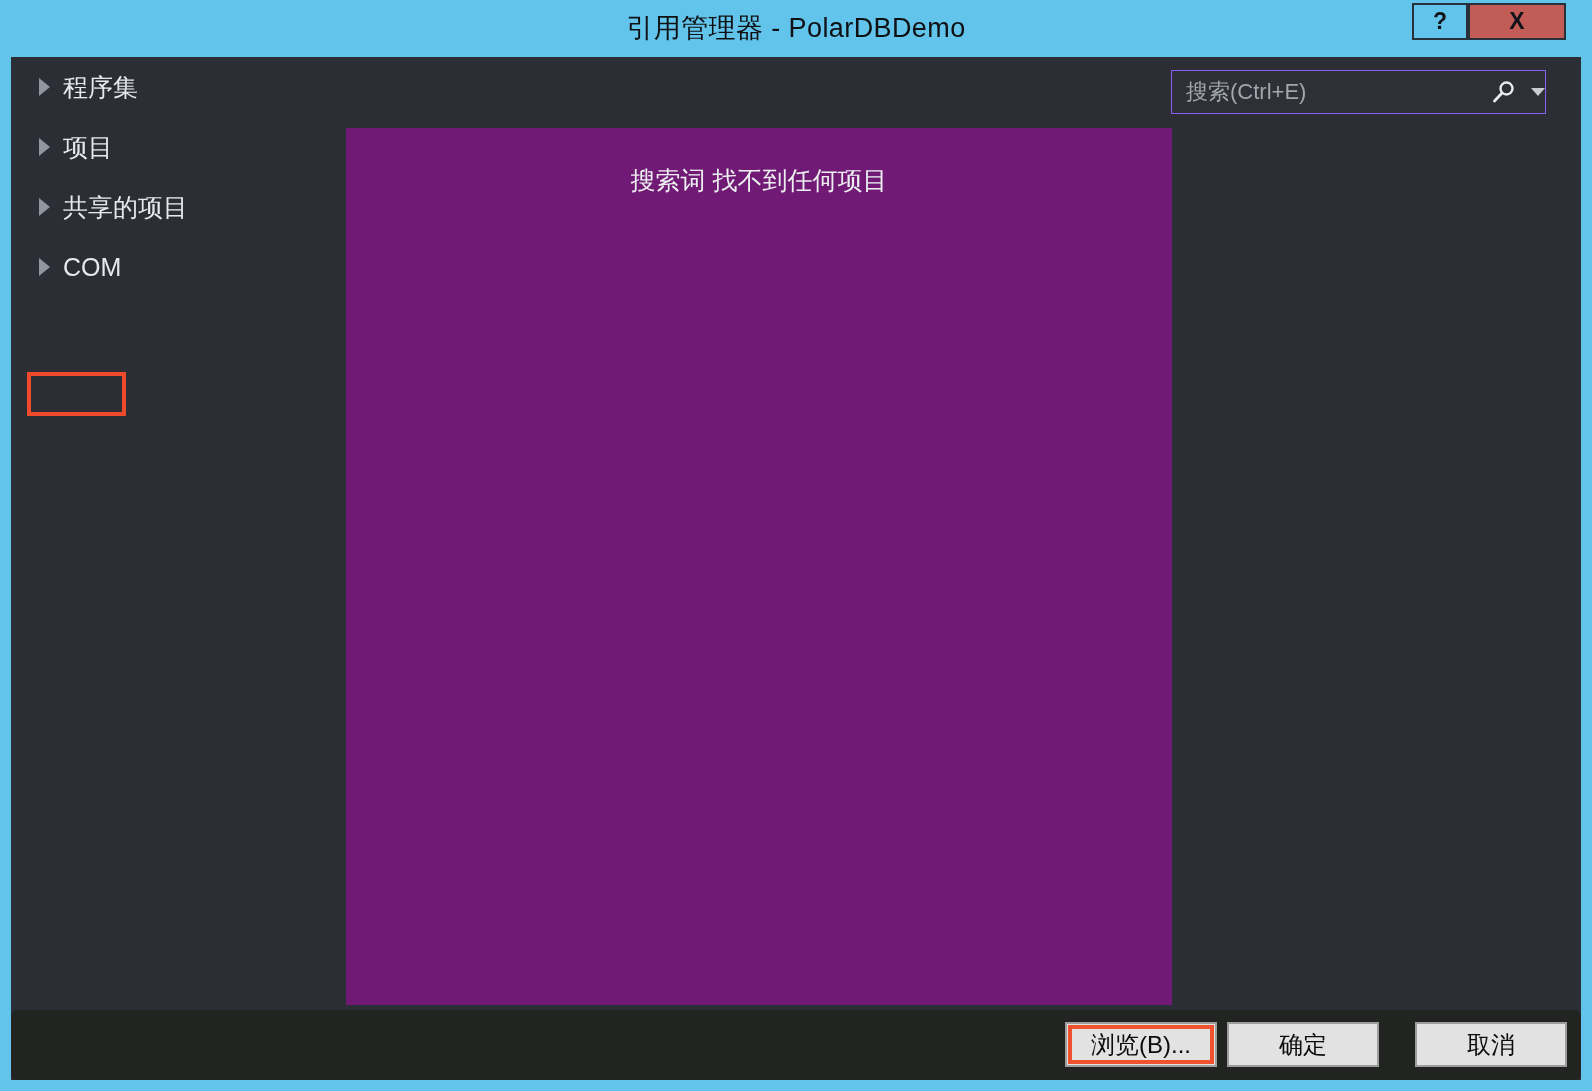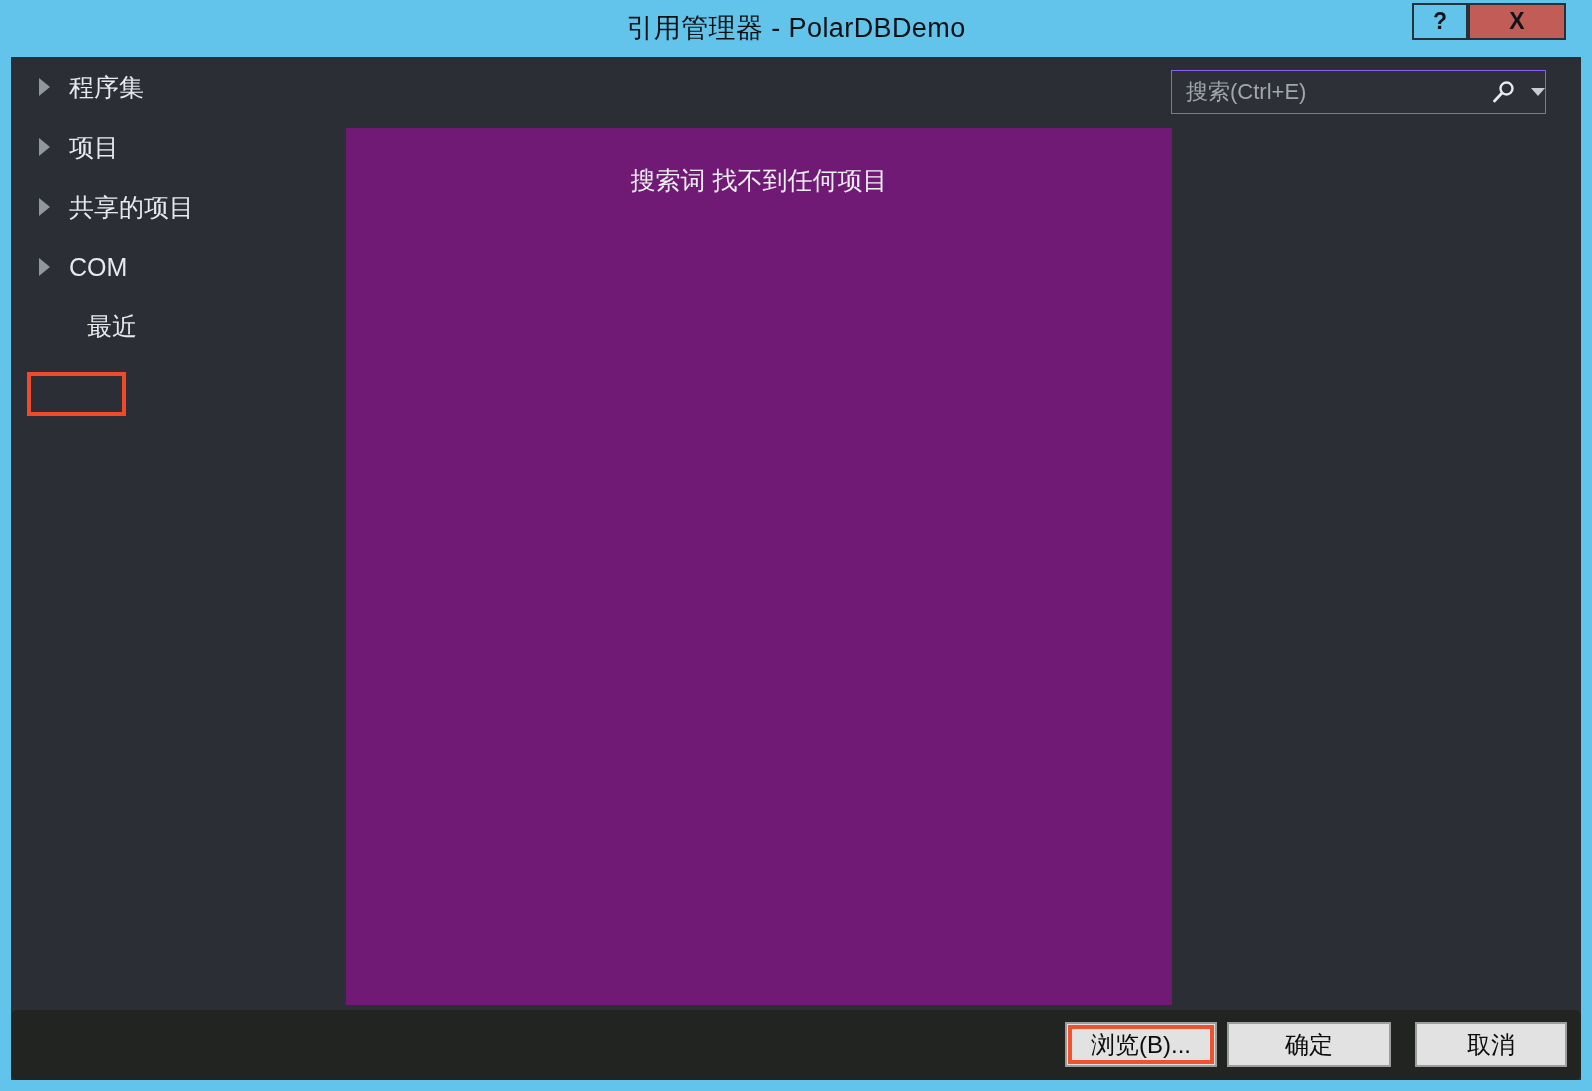--- a/index.html
+++ b/index.html
@@ -98,21 +98,20 @@
     width: 24px;
     flex: 0 0 24px;
     display: flex;
     align-items: center;
     justify-content: flex-start;
   }
   .tree-item .label {
     font-size: 25px;
     color: #e7e9ec;
     white-space: nowrap;
-    margin-left: 6px;
   }
   .tree-item.selected {
     background: #383b45;
   }
   .tree-item.sub {
     padding-left: 76px;
     height: 58px;
   }
   .tree-item.sub .label { margin-left: 0; }
 
@@ -233,21 +232,21 @@
     color: #0c0c0c;
     font-family: "Liberation Sans", "DejaVu Sans", sans-serif;
     font-size: 24px;
     display: flex;
     align-items: center;
     justify-content: center;
     cursor: default;
     white-space: nowrap;
   }
   #browse-button { left: 1054px; width: 152px; }
-  #ok-button     { left: 1216px; width: 164px; }
+  #ok-button     { left: 1216px; width: 152px; }
   #cancel-button { left: 1378px; width: 152px; margin-left: 26px; }
 
   #highlight-browse-button {
     position: absolute;
     left: 1057px;
     top: 15px;
     width: 146px;
     height: 39px;
     border: 4px solid #f0512e;
     box-sizing: border-box;
@@ -308,23 +307,20 @@
       </div>
 
       <div class="tree-item">
         <span class="arrow">
           <span class="arrow-collapsed"></span>
         </span>
         <span class="label">COM</span>
       </div>
 
 
-      <div class="tree-item sub">
-        <span class="label">最近</span>
-      </div>
 
       <div class="hl-box" id="highlight-browse-tree"></div>
     </div>
 
     <div id="results-panel">
       <div id="empty-message">搜索词  找不到任何项目</div>
     </div>
 
   </div>
 

